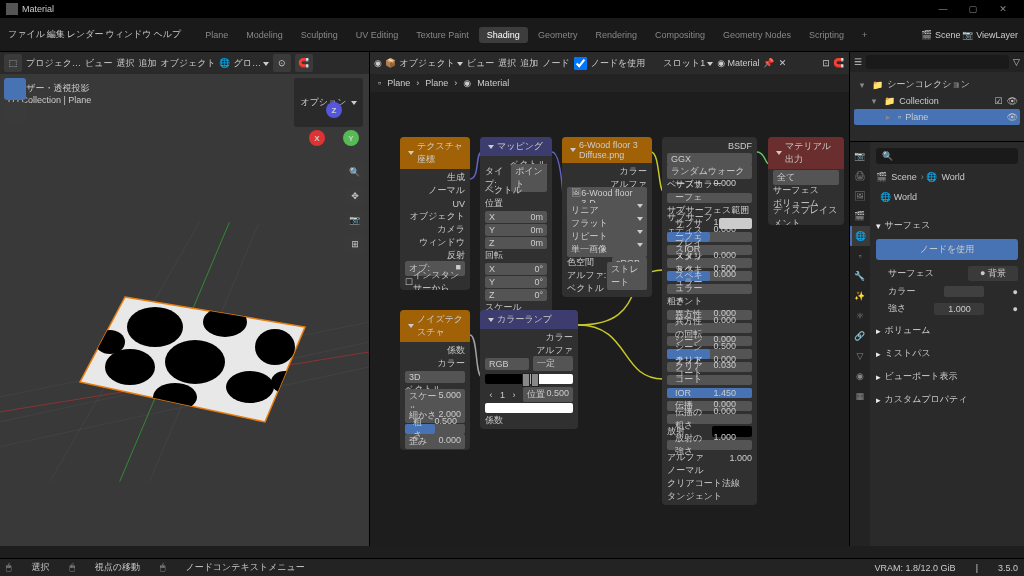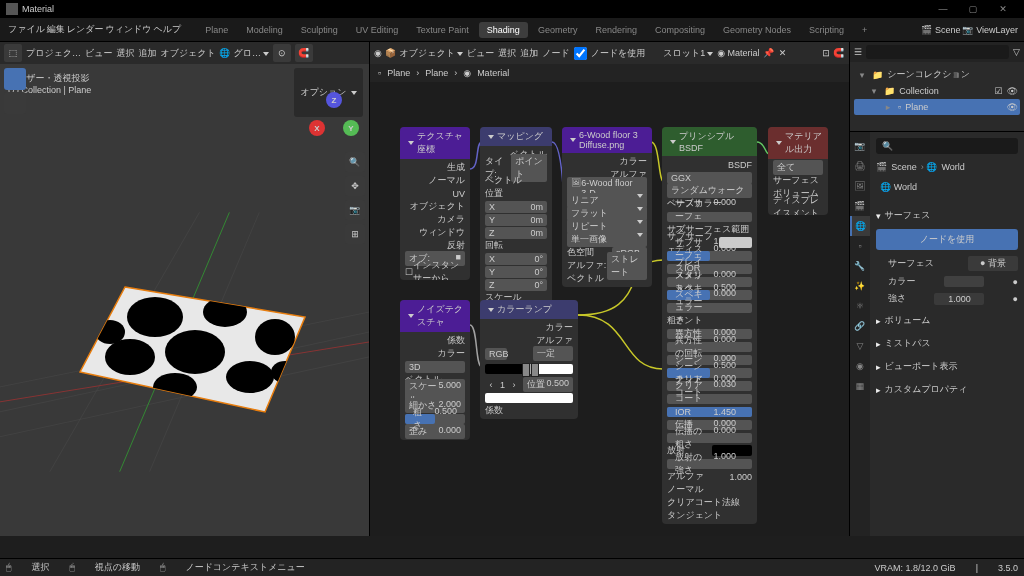--- a/index.html
+++ b/index.html
@@ -1,21 +1,21 @@
 <!DOCTYPE html>
 <html><head>
 <meta charset="utf-8">
 <style>
 *{margin:0;padding:0;box-sizing:border-box;font-family:sans-serif;font-size:9px;color:#ccc}
 body{background:#1e1e1e;width:1024px;height:576px;overflow:hidden;position:relative}
 .titlebar{height:18px;background:#000;display:flex;align-items:center;padding:0 6px}
 .titlebar .icon{width:12px;height:12px;background:#555;margin-right:4px}
 .titlebar .spacer{flex:1}
 .titlebar .wbtn{width:30px;text-align:center;color:#888}
-.workspace-tabs{height:24px;background:#1a1a1a;display:flex;align-items:center;padding:0 6px;gap:2px;border-bottom:1px solid #000}
+.workspace-tabs{height:34px;background:#1a1a1a;display:flex;align-items:center;padding:0 6px;gap:2px;border-bottom:1px solid #000}
 .workspace-tabs .tab{padding:3px 8px;border-radius:3px;color:#888}
 .workspace-tabs .tab.active{background:#3d3d3d;color:#fff}
 .main{display:flex;height:494px}
 .viewport{width:370px;background:#393939;position:relative;border-right:1px solid #000}
 .vp-header{height:22px;background:#2a2a2a;display:flex;align-items:center;padding:0 4px;gap:4px}
 .vp-header .ibtn{width:18px;height:18px;background:#3a3a3a;border-radius:2px;display:flex;align-items:center;justify-content:center}
 .vp-options{position:absolute;right:6px;top:26px;background:#2a2a2a;padding:18px 6px;border-radius:3px}
 .vp-info{position:absolute;left:8px;top:30px;color:#bbb}
 .vp-gizmo{position:absolute;right:10px;top:50px;width:50px;height:50px}
 .vp-gizmo .ball{position:absolute;width:16px;height:16px;border-radius:50%;display:flex;align-items:center;justify-content:center;font-size:8px;font-weight:bold}
@@ -40,29 +40,29 @@
 .node{position:absolute;background:#303030;border-radius:4px;overflow:hidden;font-size:8px}
 .node .nhead{padding:3px 6px;font-size:8px;color:#fff;display:flex;align-items:center;gap:3px}
 .node .nbody{padding:3px 5px;display:flex;flex-direction:column;gap:2px}
 .node .nrow{display:flex;align-items:center;justify-content:space-between;height:11px;font-size:8px}
 .node .nrow.out{justify-content:flex-end;color:#ccc}
 .node .nrow.in{justify-content:flex-start;color:#ccc}
 .node .field{background:#545454;border-radius:2px;padding:1px 4px;font-size:8px;display:flex;justify-content:space-between;width:100%}
 .node .slider{background:#545454;border-radius:2px;height:10px;position:relative;width:100%;font-size:8px;display:flex;align-items:center;justify-content:center}
 .node .slider .fill{position:absolute;left:0;top:0;bottom:0;background:#4772b3;border-radius:2px}
 .node .slider span{position:relative;z-index:1;display:flex;justify-content:space-between;width:100%;padding:0 4px}
-.head-orange{background:#4c1d95}
+.head-orange{background:#a16207}
 .head-purple{background:#3c3c6e}
 .head-green{background:#2e5d2e}
 .head-red{background:#6b2e2e}
 .n-texcoord{left:30px;top:85px;width:70px}
 .n-mapping{left:110px;top:85px;width:72px}
 .n-image{left:192px;top:85px;width:90px}
 .n-bsdf{left:292px;top:85px;width:95px}
-.n-output{left:398px;top:85px;width:60px}
+.n-output{left:398px;top:85px;width:76px}
 .n-noise{left:30px;top:258px;width:70px}
 .n-ramp{left:110px;top:258px;width:98px}
 .ramp-bar{height:10px;background:linear-gradient(to right,#000 0%,#000 45%,#fff 55%,#fff 100%);border-radius:2px;margin:3px 0;position:relative}
 .ramp-bar::before,.ramp-bar::after{content:'';position:absolute;width:6px;height:12px;background:#888;top:-1px;border:1px solid #222}
 .ramp-bar::before{left:42%}
 .ramp-bar::after{left:52%}
 .wire{position:absolute;pointer-events:none;overflow:visible}
 .sidebar{width:175px;background:#2a2a2a;border-left:1px solid #000;display:flex;flex-direction:column}
 .outliner{height:90px;border-bottom:1px solid #000}
 .out-header{height:20px;background:#232323;display:flex;align-items:center;padding:0 4px;gap:4px}
@@ -409,24 +409,20 @@
               <span>ストレート</span>
             </span>
           </div>
         <div class="nrow in">
             <span>ベクトル</span>
           </div>
       </div>
     </div>
 
     <div class="node n-bsdf">
-      <div class="nhead head-green">
-          <span class="tri"></span>
-          <span>プリンシプルBSDF</span>
-        </div>
       <div class="nbody">
         <div class="nrow out">
             <span>BSDF</span>
           </div>
         <div class="nrow">
             <span class="field">
               <span>GGX</span>
             </span>
           </div>
         <div class="nrow">
@@ -678,21 +674,21 @@
           <span>カラーランプ</span>
         </div>
       <div class="nbody">
         <div class="nrow out">
             <span>カラー</span>
           </div>
         <div class="nrow out">
             <span>アルファ</span>
           </div>
         <div class="nrow" style="gap:2px">
-            <span class="field" style="width:22px">
+            <span class="field" style="width:44px">
               <span>RGB</span>
             </span>
             <span class="field" style="width:40px">
               <span>一定</span>
             </span>
           </div>
         <div class="ramp-bar"></div>
         <div class="nrow" style="gap:2px">
             <span style="width:12px;text-align:center">‹</span>
             <span>1</span>

